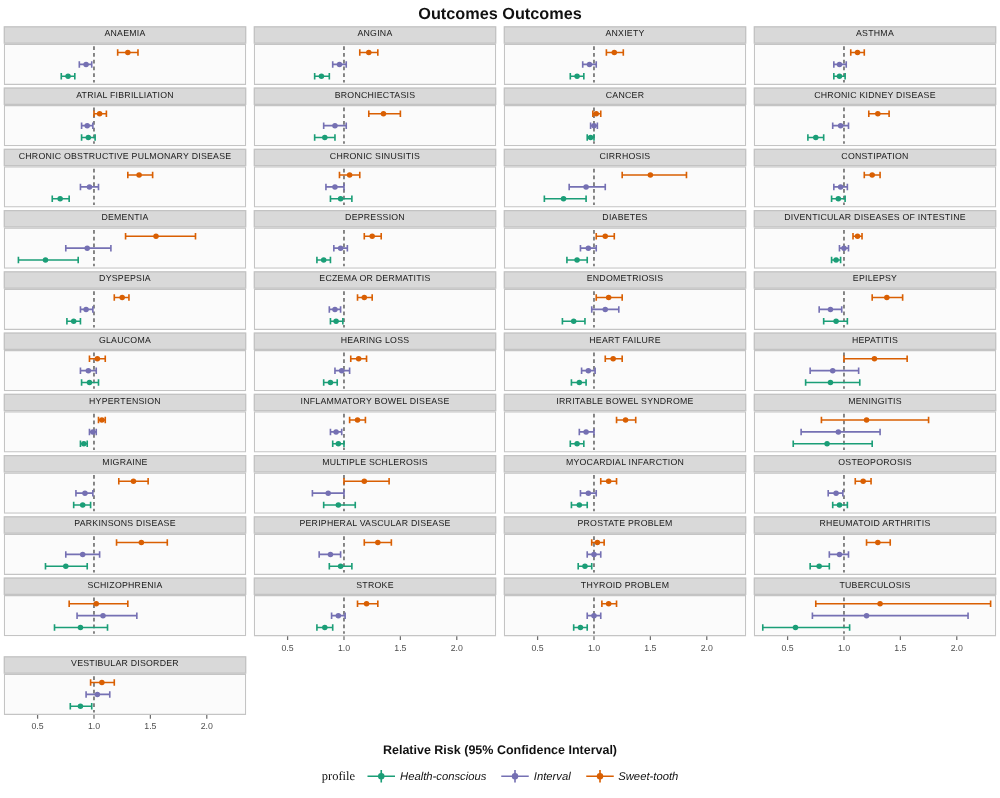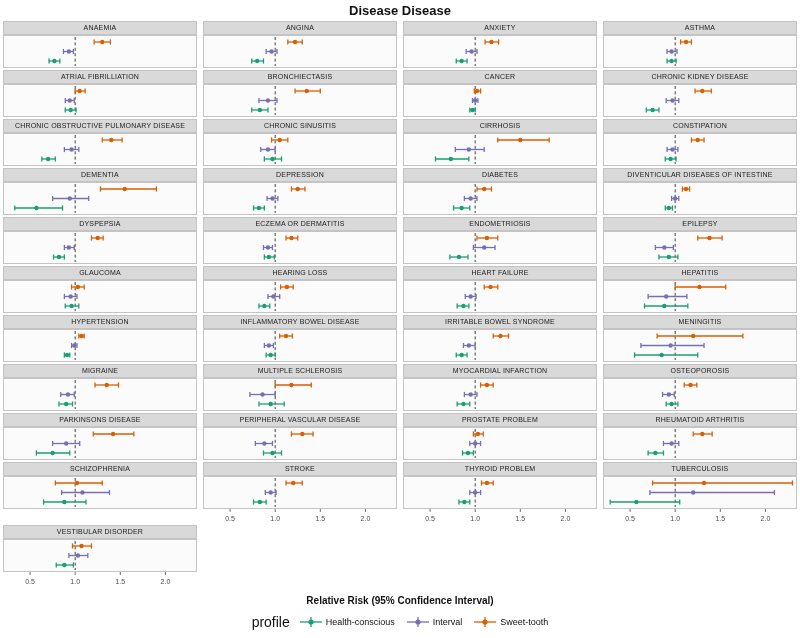--- a/index.html
+++ b/index.html
@@ -4,28 +4,28 @@
 <style>
   html,body{margin:0;padding:0;background:#ffffff;}
   body{width:800px;height:638px;font-family:"Liberation Sans",sans-serif;-webkit-font-smoothing:antialiased;position:relative;overflow:hidden;}
   .page-title{font-size:13px;font-weight:bold;color:#111;text-align:center;padding-top:3px;margin:0 0 3px 0;}
   #facet-grid{display:grid;grid-template-columns:repeat(4,194px);column-gap:6px;row-gap:2px;padding:0 3px;align-items:start;}
   .facet{display:block;}
   .strip{background:#d9d9d9;border:0.5px solid #c3c3c3;color:#1a1a1a;font-size:7px;line-height:12px;height:12px;text-align:center;letter-spacing:0.2px;white-space:nowrap;overflow:hidden;}
   .facet svg{display:block;}
   .xlab{font-size:10px;font-weight:bold;color:#111;text-align:center;margin-top:9px;}
   .legend-row{display:flex;align-items:center;justify-content:center;gap:9px;margin-top:8px;}
-  .legend-title{font-size:14px;color:#111;}
+  .legend-title{font-size:10px;color:#111;font-family:Liberation Serif, serif;}
   .legend-entry{display:flex;align-items:center;gap:3px;}
-  .legend-label{font-size:9px;color:#111;}
+  .legend-label{font-size:9px;color:#111;font-style:italic;}
 </style>
 </head>
 <body>
 
-<h1 class="page-title">Disease Disease</h1>
+<h1 class="page-title">Outcomes Outcomes</h1>
 
 <div id="facet-grid">
     <div class="facet">
       <div class="strip">ANAEMIA</div>
       <svg width="194" height="33" viewBox="0 0 194 33">
         <rect x="0.5" y="0.5" width="193" height="32" fill="#fbfbfb" stroke="#c4c4c4" stroke-width="1"></rect>
         <line x1="72.18604651162792" y1="2" x2="72.18604651162792" y2="31" stroke="#2b2b2b" stroke-width="0.9" stroke-dasharray="3,2.4"></line>
         <g stroke="#D95F02" fill="#D95F02" stroke-width="1.3">
           <line x1="91.13488372093023" y1="7" x2="107.37674418604651" y2="7"></line>
           <line x1="91.13488372093023" y1="4.4" x2="91.13488372093023" y2="9.6"></line>

